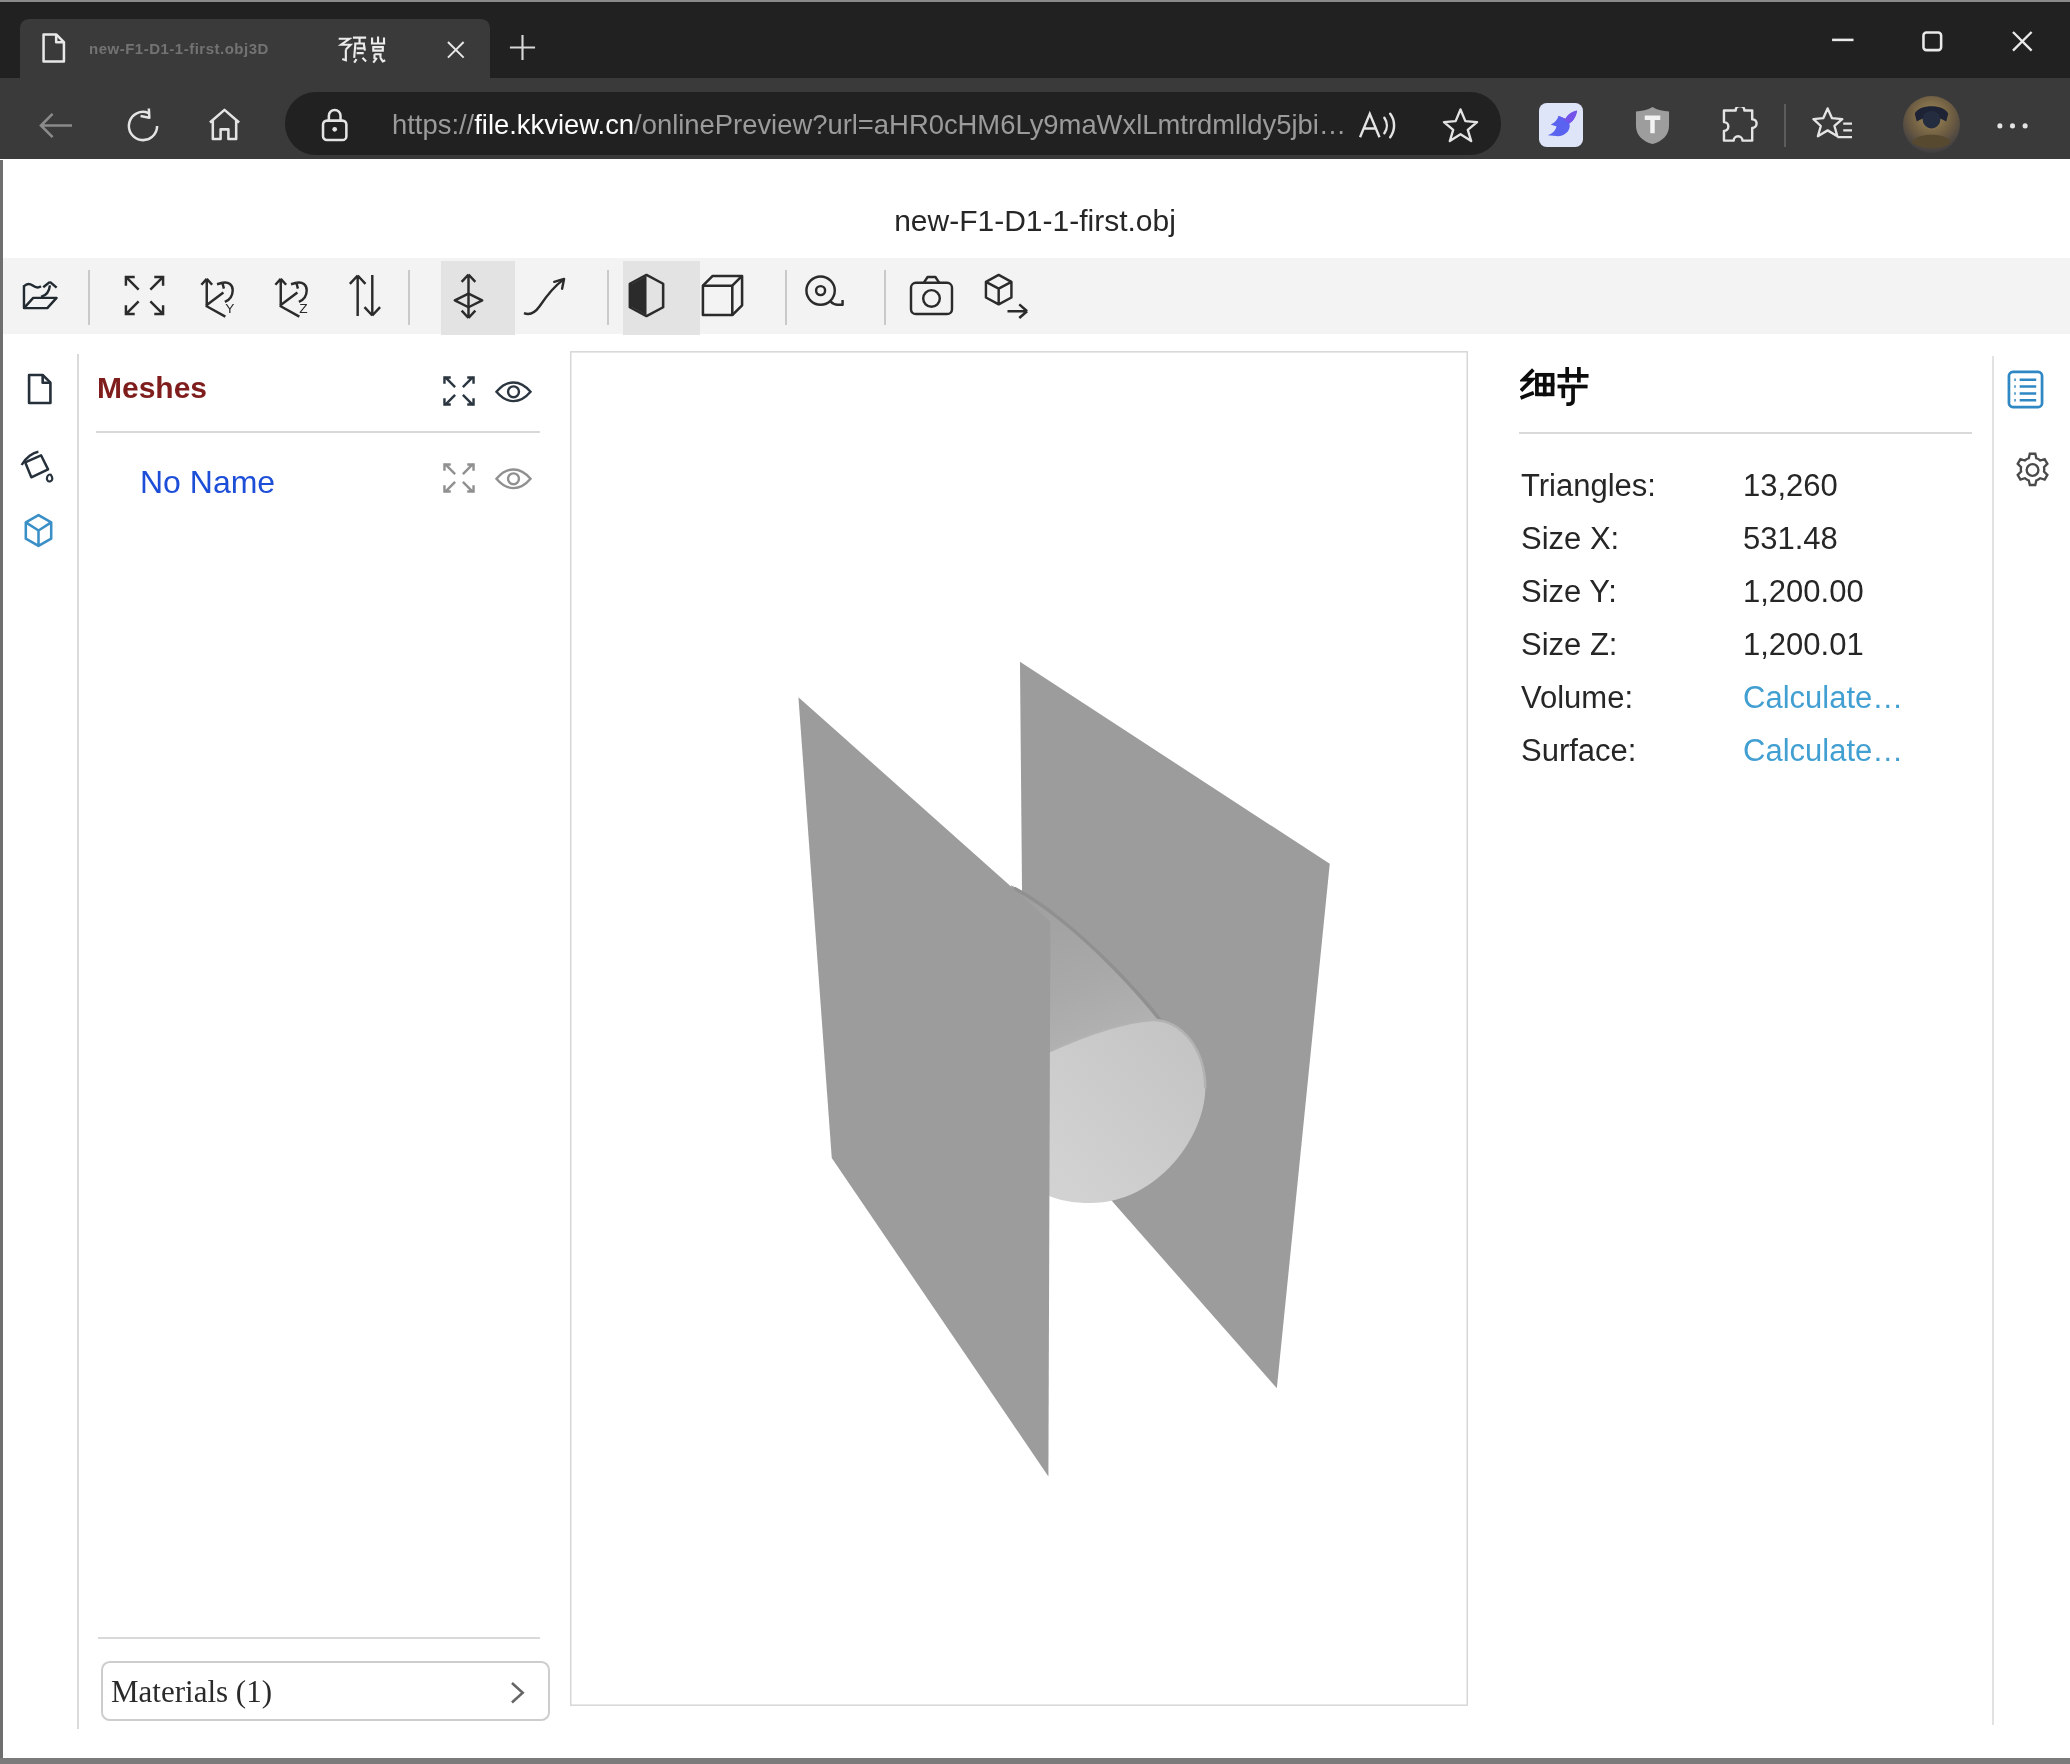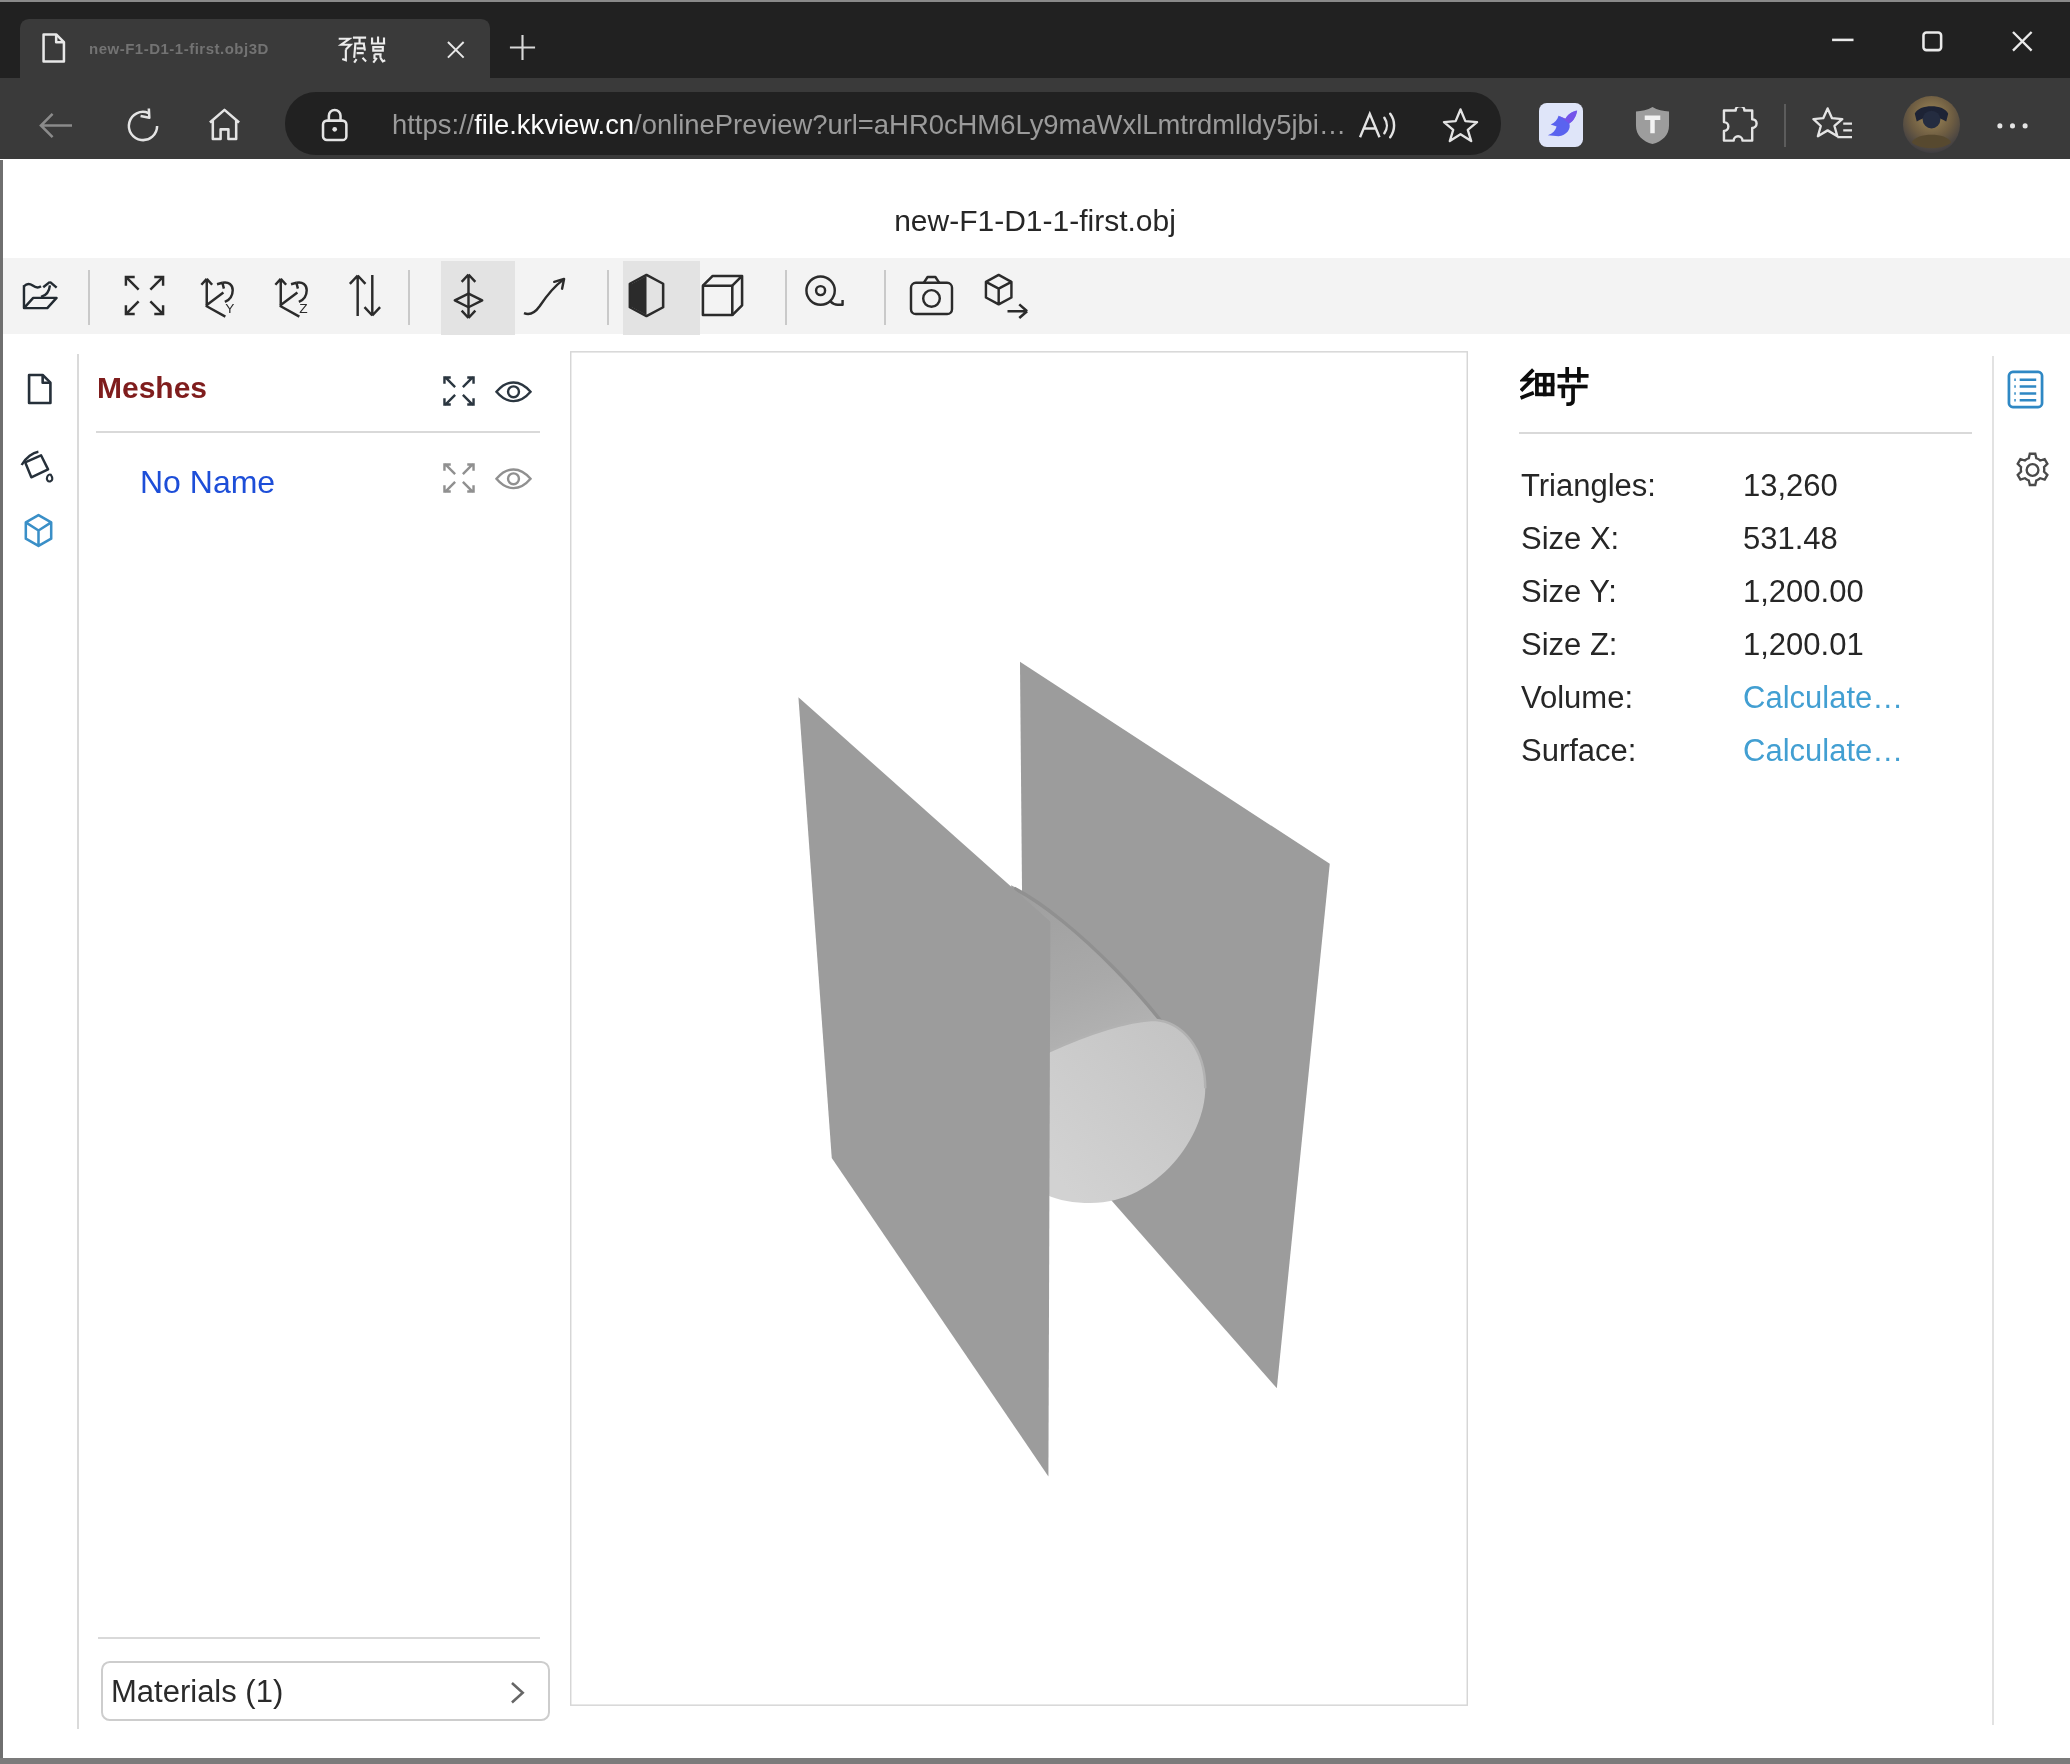--- a/index.html
+++ b/index.html
@@ -268,21 +268,21 @@
    <path d="M21.5 20.5 L32 31 M32.5 24 V30.5 H26"></path>
   </g>
  </svg>
  <svg class="abs" style="left:495px;top:468px;" width="37" height="21.6" viewBox="0 0 38 22">
   <path d="M1.5 11 C8 3.3 14.2 1.4 19 1.4 C23.8 1.4 30 3.3 36.5 11 C30 18.7 23.8 20.6 19 20.6 C14.2 20.6 8 18.7 1.5 11 Z" fill="none" stroke="#909090" stroke-width="2.5"></path>
   <circle cx="19" cy="11" r="5.6" fill="none" stroke="#909090" stroke-width="2.5"></circle>
  </svg>
 </div>
 <div class="abs" style="left:98px;top:1637px;width:442px;height:2px;background:#d9d9d9;"></div>
 <div class="abs" style="left:101px;top:1661px;width:445px;height:56px;border:2px solid #cdcdcd;border-radius:8.8px;"></div>
-<div class="abs" style="left:111px;top:1674px;height:35px;line-height:35px;font-size:31px;color:#2a2a2a;">Materials (1)</div>
+<div class="abs" style="left:111px;top:1674px;height:35px;line-height:35px;font-size:31px;color:#2a2a2a;font-family:Liberation Serif, serif;">Materials (1)</div>
 <svg class="abs" style="left:510px;top:1681px;" width="14.7" height="23.5" viewBox="0 0 15 24">
  <path d="M2 2 L13 12 L2 22" fill="none" stroke="#666" stroke-width="2.6"></path>
 </svg>
 
 <svg class="abs" style="left:570px;top:351px;" width="898" height="1355" viewBox="0 0 916 1382">
  <rect x="0.75" y="0.75" width="914.5" height="1380.5" fill="#fff" stroke="#d6d6d6" stroke-width="1.5"></rect>
  <g id="scene3d">
 
   <polygon points="459,317 775,523 721,1058 463,765" fill="#9c9c9c"></polygon>
 

